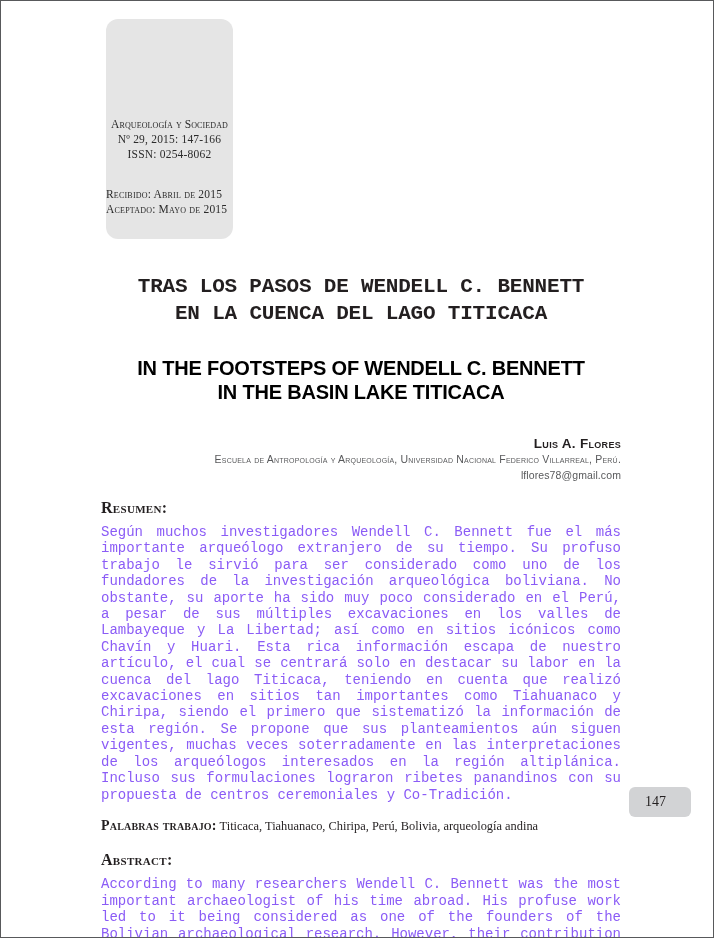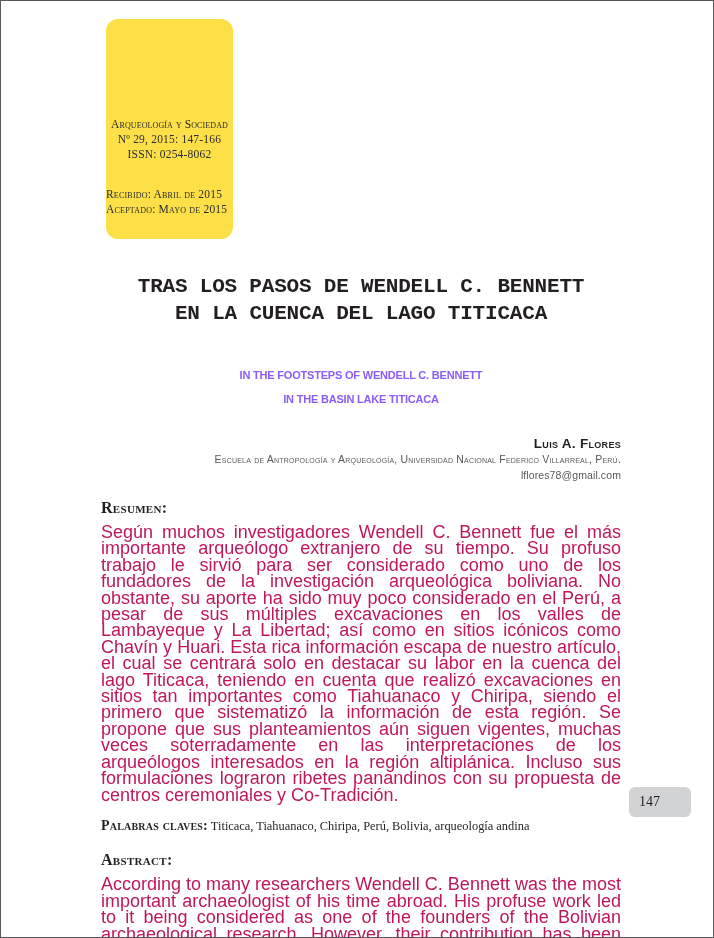--- a/index.html
+++ b/index.html
@@ -23,21 +23,21 @@
     overflow: hidden;
   }
 
   
   .journal-box {
     position: absolute;
     left: 105px;
     top: 18px;
     width: 127px;
     height: 220px;
-    background: #fde047;
+    background: #e5e5e5;
     border-radius: 12px;
     box-sizing: border-box;
     padding: 0;
   }
   .journal-box .jb-top {
     position: absolute;
     left: 0;
     right: 0;
     top: 98px;
     text-align: center;
@@ -80,25 +80,25 @@
     font-weight: bold;
     font-size: 21px;
     line-height: 27px;
     color: #231f20;
     letter-spacing: -0.2px;
     margin: 0;
   }
   .title-en {
     font-family: "Liberation Sans", sans-serif;
     font-weight: bold;
-    font-size: 11px;
+    font-size: 20px;
     line-height: 24px;
-    color: #8b5cf6;
+    color: #000000;
     letter-spacing: -0.2px;
-    margin: 8px;
+    margin: 1px;
     padding-top: 28px;
   }
 
   
   .author-block {
     position: absolute;
     left: 100px;
     top: 434px;
     width: 520px;
     text-align: right;
@@ -140,24 +140,24 @@
     font-family: "Liberation Serif", serif;
     font-variant: small-caps;
     font-weight: bold;
     font-size: 16px;
     line-height: 20px;
     color: #231f20;
     letter-spacing: 0.3px;
     margin: 0 0 6px 0;
   }
   .sec-para {
-    font-family: Liberation Sans, sans-serif;
-    font-size: 18px;
+    font-family: Liberation Mono, monospace;
+    font-size: 14px;
     line-height: 16.4px;
-    color: #be185d;
+    color: #8b5cf6;
     text-align: justify;
     margin: 0;
     hyphens: manual;
   }
   .keywords {
     font-family: "Liberation Serif", serif;
     font-size: 12.4px;
     line-height: 16.4px;
     color: #231f20;
     margin: 15px 0 0 0;
@@ -180,21 +180,21 @@
     position: absolute;
     left: 628px;
     top: 786px;
     width: 62px;
     height: 30px;
     background: #d2d3d5;
     border-radius: 6px;
   }
   .page-number .pn-text {
     position: absolute;
-    left: 10px;
+    left: 16px;
     top: 6px;
     font-family: "Liberation Serif", serif;
     font-size: 14px;
     line-height: 18px;
     color: #231f20;
     text-align: right;
   }
 </style>
 </head>
 <body>
@@ -228,21 +228,21 @@
     <div class="author-name">Luis A. Flores</div>
     <div class="author-affil">Escuela de Antropología y Arqueología, Universidad Nacional Federico Villarreal, Perú.</div>
     <div class="author-email">lflores78@gmail.com</div>
   </div>
 
   <div class="content">
     <p class="sec-heading">Resumen:</p>
     <p class="sec-para">Según muchos investigadores Wendell C. Bennett fue el más importante arqueólogo extranjero de su tiempo. Su profuso trabajo le sirvió para ser considerado como uno de los fundadores de la investigación arqueológica boliviana. No obstante, su aporte ha sido muy poco considerado en el Perú, a pesar de sus múltiples excavaciones en los valles de Lambayeque y La Libertad; así como en sitios icónicos como Chavín y Huari. Esta rica información escapa de nuestro artículo, el cual se centrará solo en destacar su labor en la cuenca del lago Titicaca, teniendo en cuenta que realizó excavaciones en sitios tan importantes como Tiahuanaco y Chiripa, siendo el primero que sistematizó la información de esta región. Se propone que sus planteamientos aún siguen vigentes, muchas veces soterradamente en las interpretaciones de los arqueólogos interesados en la región altiplánica. Incluso sus formulaciones lograron ribetes panandinos con su propuesta de centros ceremoniales y Co-Tradición.</p>
 
     <p class="keywords">
-      <span class="kw-label">Palabras claves:</span>
+      <span class="kw-label">Palabras trabajo:</span>
       <span>Titicaca, Tiahuanaco, Chiripa, Perú, Bolivia, arqueología andina</span>
     </p>
 
     <p class="sec-heading abstract-heading">Abstract:</p>
     <p class="sec-para abstract-para">According to many researchers Wendell C. Bennett was the most important archaeologist of his time abroad. His profuse work led to it being considered as one of the founders of the Bolivian archaeological research. However, their contribution has been little considered in Peru, despite its many excavations in the valleys of Lambayeque and La Libertad; as well as iconic sites like Chavin and Huari. This rich information escapes our article, which will focus only on highlighting its work in the</p>
   </div>
 
   <div class="page-number">
     <span class="pn-text">147</span>
   </div>

